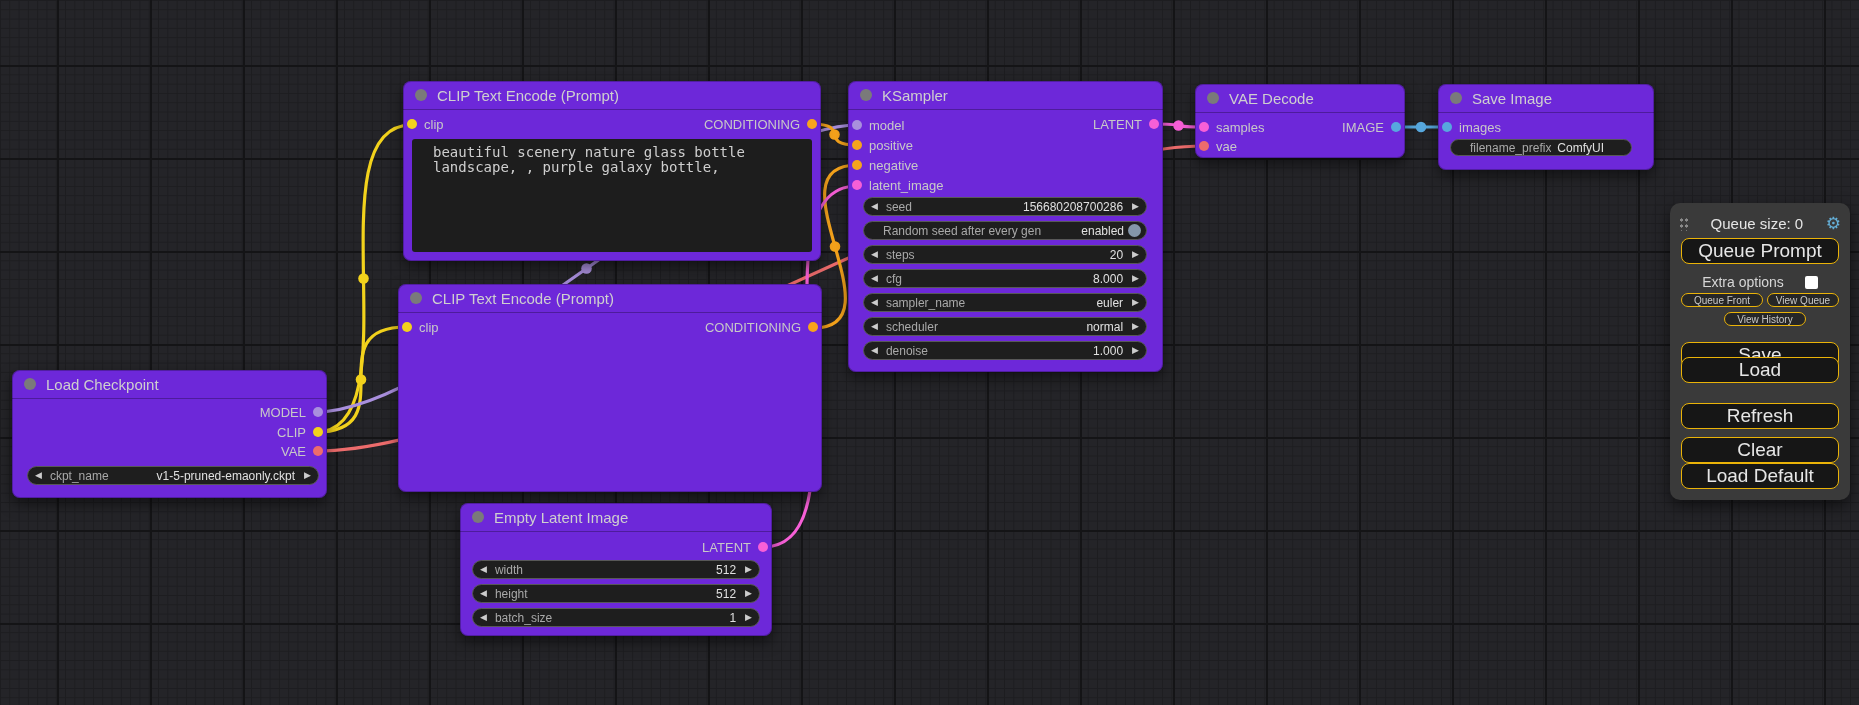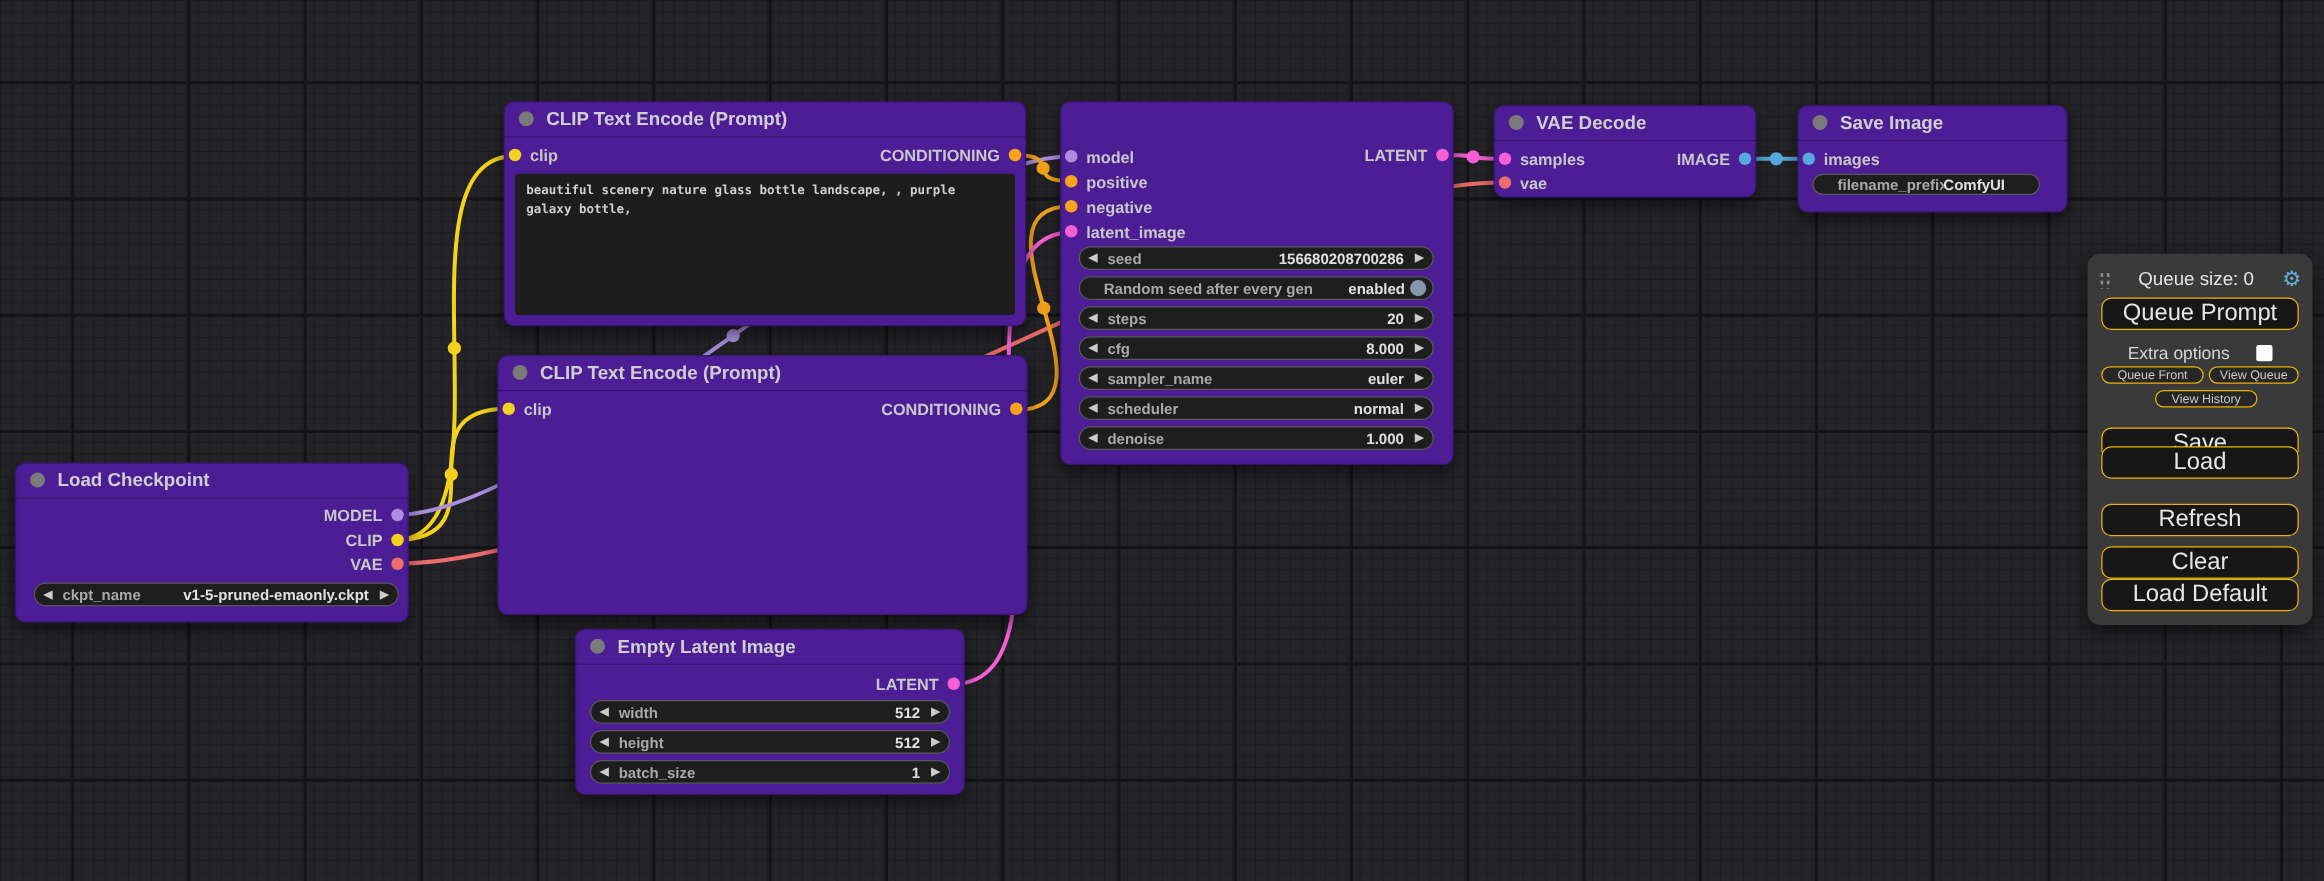--- a/index.html
+++ b/index.html
@@ -10,39 +10,38 @@
     background-image:
       linear-gradient(#141416 2px, transparent 2px),
       linear-gradient(90deg,#141416 2px, transparent 2px),
       linear-gradient(#1d1d20 1px, transparent 1px),
       linear-gradient(90deg,#1d1d20 1px, transparent 1px);
     background-size:93px 93px,93px 93px,9.3px 9.3px,9.3px 9.3px;
     background-position:57px 65px,57px 65px,0 0,0 0;
   }
   #wires{position:absolute;left:0;top:0;z-index:1;}
   .node{
-    position:absolute;z-index:2;background:#4c1d95;border-radius:8px;
+    position:absolute;z-index:2;background:#6d28d9;border-radius:8px;
     box-shadow:0 6px 14px rgba(0,0,0,.5), inset 0 0 0 1px rgba(0,0,0,.25);
     color:#cfcfcf;
-    font-weight:bold;
   }
   .node-title{
     height:28px;display:flex;align-items:center;gap:10px;padding:0 12px;
     border-bottom:1px solid rgba(0,0,0,.28);
   }
   .ttext{font-size:15px;color:#cfcfcf;white-space:nowrap;}
   .tdot{width:12px;height:12px;border-radius:50%;background:#7a7a7a;flex:0 0 auto;}
   .slot{position:absolute;height:18px;display:flex;align-items:center;gap:7px;font-size:13px;color:#c8c8c8;white-space:nowrap;}
   .slot.in{left:4px;}
   .slot.out{right:4px;flex-direction:row-reverse;}
   .sdot{width:10px;height:10px;border-radius:50%;flex:0 0 auto;}
   .prompt-box{
     position:absolute;background:#1d1d1d;border-radius:3px;color:#cfcfcf;
-    font-family:"DejaVu Sans Mono",monospace;font-size:10px;line-height:15px;
-    padding:6px 9px;white-space:pre-wrap;box-sizing:border-box;overflow:hidden;
+    font-family:"DejaVu Sans Mono",monospace;font-size:14px;line-height:15px;
+    padding:6px 21px;white-space:pre-wrap;box-sizing:border-box;overflow:hidden;
   }
   .widget{
     position:absolute;height:19px;box-sizing:border-box;background:#1e1e1e;
     border:1px solid #585858;border-radius:10px;display:flex;align-items:center;
     font-size:12px;color:#a9a9a9;padding:0 7px;
   }
   .widget .arrow{font-size:9px;color:#cccccc;line-height:1;}
   .widget .wname{margin-left:8px;overflow:hidden;white-space:nowrap;}
   .widget .wname.noarrow{margin-left:12px;}
   .widget .wvalue{margin-left:auto;margin-right:9px;color:#e0e0e0;white-space:nowrap;}
@@ -178,20 +177,24 @@
   </div>
   <div class="widget" style="left:12px;top:105px;width:288px">
     <span class="arrow">◀</span>
     <span class="wname">batch_size</span>
     <span class="wvalue">1</span>
     <span class="arrow">▶</span>
   </div>
 </div>
 
 <div class="node" id="node-ksampler">
+  <div class="node-title">
+    <span class="tdot" style="background: rgb(122, 122, 122);"></span>
+    <span class="ttext">KSampler</span>
+  </div>
   <div class="slot in" style="top:35px">
     <span class="sdot" style="background: rgb(169, 143, 221);"></span>
     <span>model</span>
   </div>
   <div class="slot in" style="top:55px">
     <span class="sdot" style="background: rgb(247, 164, 28);"></span>
     <span>positive</span>
   </div>
   <div class="slot in" style="top:75px">
     <span class="sdot" style="background: rgb(247, 164, 28);"></span>

